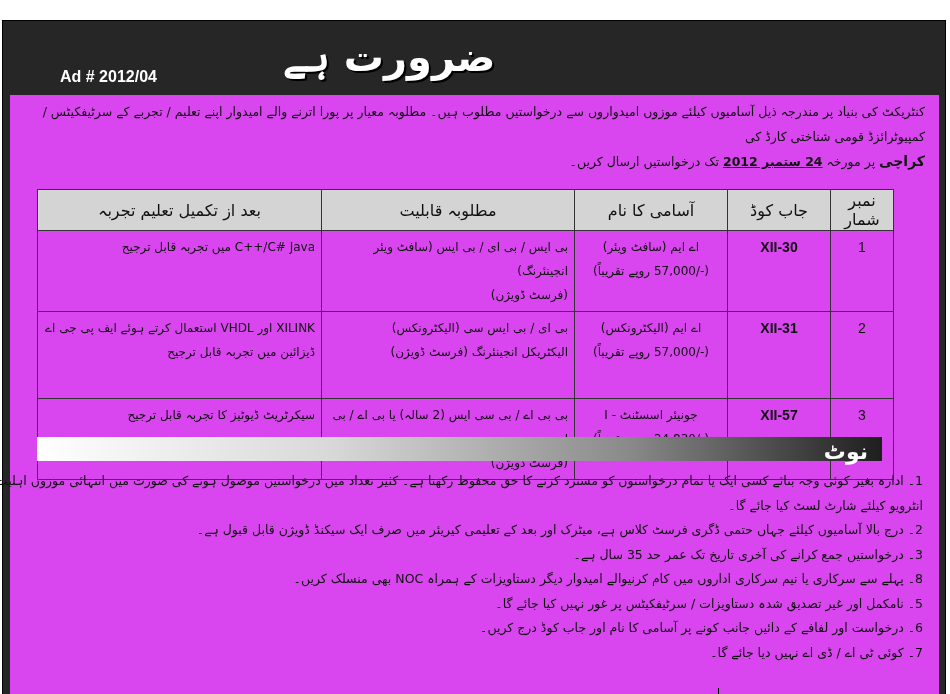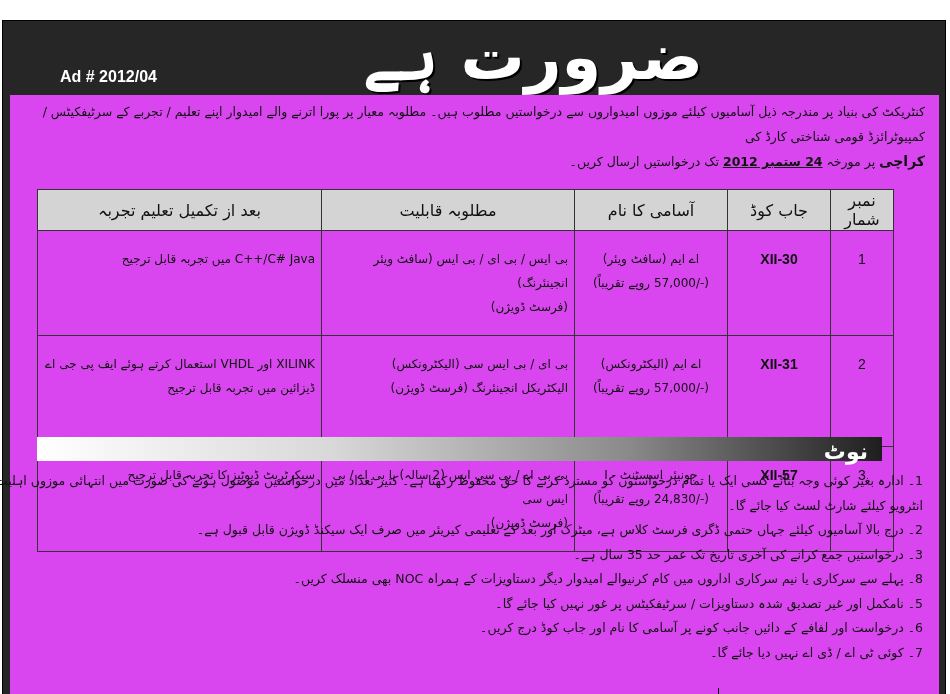--- a/index.html
+++ b/index.html
@@ -1,29 +1,29 @@
 <!DOCTYPE html>
 <html><head>
 <meta charset="utf-8">
 <style>
   html, body { margin: 0; padding: 0; background: #ffffff; }
   body { width: 950px; height: 694px; position: relative; overflow: hidden; font-family: "DejaVu Sans", sans-serif; color: #111; }
   .page { position: absolute; left: 2px; top: 20px; width: 944px; height: 688px; background: #262626; border: 1px solid #000; box-sizing: border-box; }
   .header { position: absolute; left: 0; top: 0; width: 944px; height: 74px; }
   .ad-no { position: absolute; left: 57px; top: 47px; color: #fff; font-family: "Liberation Sans", sans-serif; font-weight: bold; font-size: 16px; }
-  .title { position: absolute; left: 280px; top: 0px; width: 420px; text-align: right; color: #fff; font-family: "DejaVu Sans", sans-serif; font-weight: bold; font-size: 64px; line-height: 72px; direction: rtl; letter-spacing: 4px; text-shadow: 2px 2px 0 #000; }
+  .title { position: absolute; left: 280px; top: 0px; width: 420px; text-align: left; color: #fff; font-family: "DejaVu Sans", sans-serif; font-weight: bold; font-size: 40px; line-height: 72px; direction: rtl; letter-spacing: 4px; text-shadow: 2px 2px 0 #000; }
   .inner { position: absolute; left: 7px; top: 74px; width: 929px; height: 608px; background: #d946ef; }
   .urdu { direction: rtl; text-align: right; font-family: "DejaVu Sans", sans-serif; }
   .intro { position: absolute; right: 14px; top: 4px; width: 900px; font-size: 12.5px; line-height: 25px; }
   .intro .bold { font-weight: bold; font-size: 14px; }
   .intro .u { text-decoration: underline; font-weight: bold; }
   table.jobs { position: absolute; left: 27px; top: 94px; width: 857px; border-collapse: collapse; direction: rtl; font-size: 12px; }
   table.jobs th, table.jobs td { border: 1px solid #333; vertical-align: top; }
   table.jobs th { background: #d4d4d4; font-weight: normal; height: 26px; text-align: center; vertical-align: middle; font-size: 16px; }
-  table.jobs td { padding: 16px 6px; line-height: 24px; }
+  table.jobs td { padding: 4px 6px; line-height: 24px; }
   td.num { width: 50px; text-align: center; font-family: "Liberation Sans", sans-serif; font-size: 14px; }
   td.code { width: 90px; text-align: center; font-family: "Liberation Sans", sans-serif; font-weight: bold; font-size: 14px; }
   td.post { width: 140px; text-align: center; margin-top: 20px; }
   td.qual { width: 240px; text-align: right; margin-top: 28px; }
   td.exp { text-align: right; }
   tr.r1 td { height: 56px; }
   tr.r2 td { height: 78px; }
   tr.r3 td { height: 54px; }
   .note-bar { position: absolute; left: 27px; top: 342px; width: 845px; height: 24px; background: linear-gradient(to right, #ffffff 0%, #d8d8d8 35%, #8a8a8a 70%, #1e1e1e 100%); }
   .note-title { position: absolute; right: 14px; top: 0; color: #fff; font-weight: bold; font-size: 22px; line-height: 30px; direction: rtl; letter-spacing: 3px; }

